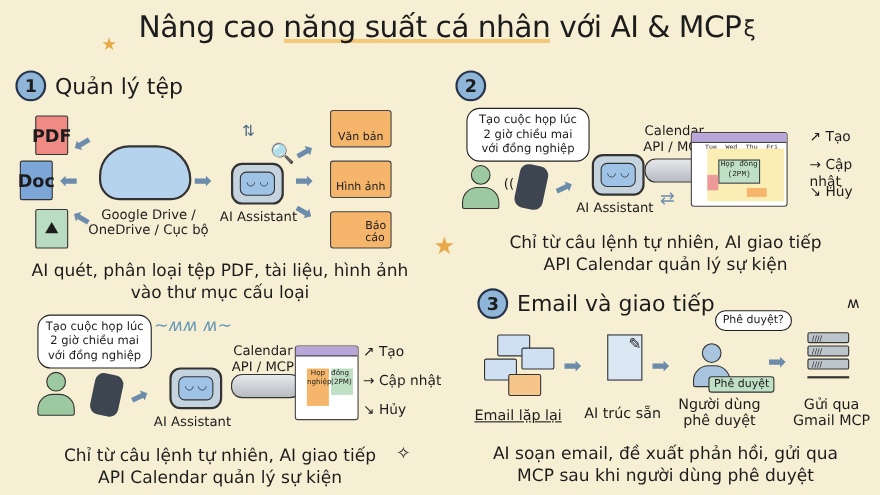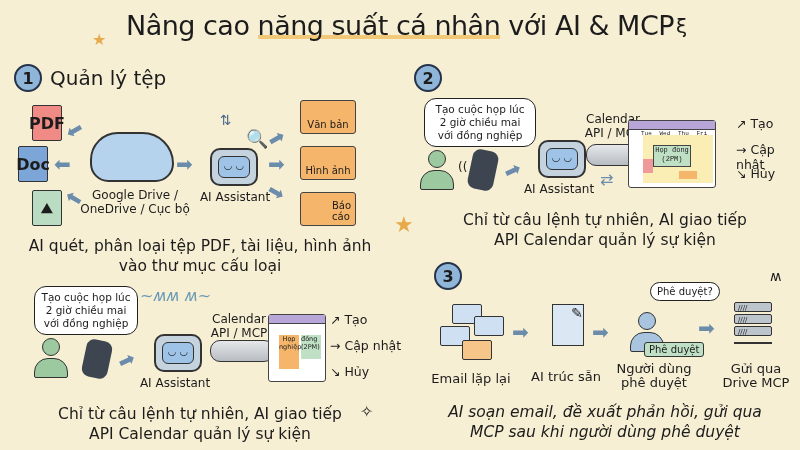--- a/index.html
+++ b/index.html
@@ -150,20 +150,21 @@
 <div class="abs out" style="left:330px;top:338px;"><span>→ </span><span>Cập nhật</span></div>
 <div class="abs out" style="left:330px;top:364px;"><span>↘ </span><span>Hủy</span></div>
 <div class="abs" style="left:360px;top:402px;font-size:16px;">✧</div>
 <div class="abs cap" style="left:20px;top:404px;width:360px;">
   <div>Chỉ từ câu lệnh tự nhiên, AI giao tiếp</div>
     <div>API Calendar quản lý sự kiện</div>
 </div>
 
 <div class="abs sec-h" style="left:434px;top:262px;">
   <span class="num">3</span>
+  <span>Email và giao tiếp</span>
 </div>
 <div class="abs env" style="left:452px;top:304px;"></div>
 <div class="abs env" style="left:474px;top:316px;"></div>
 <div class="abs env" style="left:440px;top:326px;"></div>
 <div class="abs env" style="left:462px;top:340px;background:#f6c58a;"></div>
 <div class="abs arrow" style="left:512px;top:320px;">➡</div>
 <div class="abs" style="left:552px;top:304px;width:30px;height:40px;background:#dbe8f4;border:1.5px solid #333;font-size:14px;text-align:right;">✎</div>
 <div class="abs arrow" style="left:592px;top:320px;">➡</div>
 <div class="abs bubble" style="left:650px;top:282px;border-radius:16px;padding:2px 6px;font-size:10px;">Phê duyệt?</div>
 <div class="abs" style="left:630px;top:312px;">
@@ -172,26 +173,26 @@
 </div>
 <div class="abs" style="left:644px;top:342px;background:#bfe0c4;border:1.5px solid #333;border-radius:3px;font-size:10px;padding:1px 4px;">Phê duyệt</div>
 <div class="abs arrow" style="left:698px;top:316px;">➡</div>
 <div class="abs" style="left:734px;top:302px;">
   <div class="srv">////</div>
   <div class="srv">////</div>
   <div class="srv">////</div>
   <div style="width:38px;height:1.5px;background:#333;margin-top:6px;"></div>
 </div>
 <div class="abs" style="left:770px;top:268px;font-size:14px;">ʍ</div>
-<div class="abs lbl" style="left:426px;top:372px;width:90px;font-size:13px;"><span>Email lặp lại</span></div>
+<div class="abs lbl" style="left:426px;top:372px;width:90px;font-size:13px;text-decoration:underline;"><span>Email lặp lại</span></div>
 <div class="abs lbl" style="left:526px;top:370px;width:80px;font-size:13px;"><span>AI trúc sẵn</span></div>
 <div class="abs lbl" style="left:614px;top:362px;width:80px;font-size:13px;">
   <div>Người dùng</div>
     <div>phê duyệt</div>
 </div>
 <div class="abs lbl" style="left:716px;top:362px;width:80px;font-size:13px;">
   <div>Gửi qua</div>
-    <div>Drive MCP</div>
+    <div>Gmail MCP</div>
 </div>
-<div class="abs cap" style="left:420px;top:402px;width:370px;font-style:italic;">
+<div class="abs cap" style="left:420px;top:402px;width:370px;">
   <div>AI soạn email, đề xuất phản hồi, gửi qua</div>
     <div>MCP sau khi người dùng phê duyệt</div>
 </div>
 
 </body></html>

